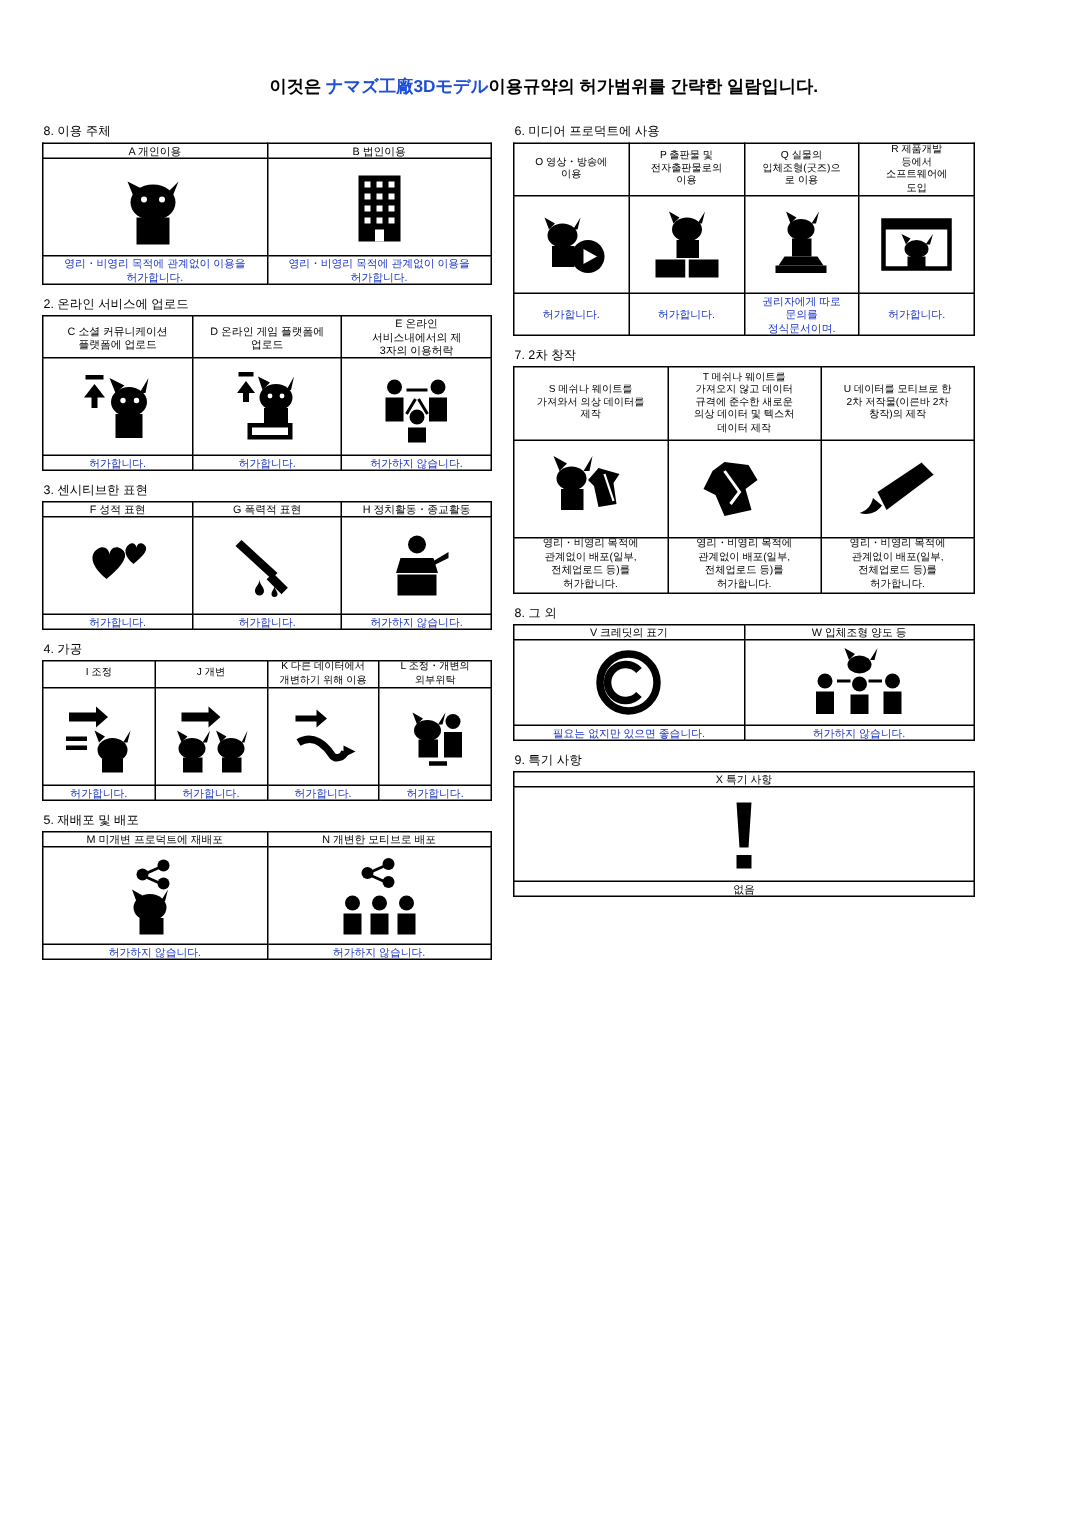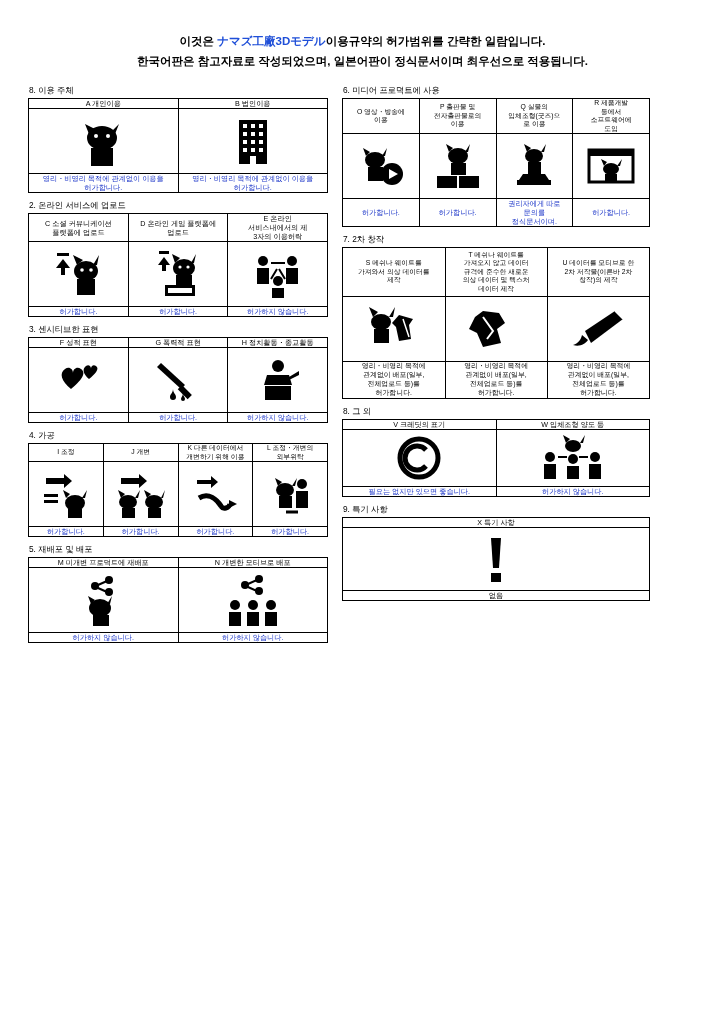--- a/index.html
+++ b/index.html
@@ -3,21 +3,21 @@
 <meta charset="utf-8">
 <style>
   html,body{margin:0;padding:0;}
   body{
     width:725px;height:1024px;
     background:#ffffff;
     font-family:"Liberation Sans", sans-serif;
     color:#000;
     -webkit-font-smoothing:antialiased;
   }
-  .page{position:relative;width:725px;height:1024px;box-sizing:border-box;padding:31px 28px 0 28px;}
+  .page{position:relative;width:725px;height:1024px;box-sizing:border-box;padding:48px 28px 0 28px;}
   .title{text-align:center;font-weight:bold;font-size:11.5px;line-height:1.75;}
   .title .accent{color:#1f4fd8;}
   .cols{display:flex;gap:14px;margin-top:14px;align-items:flex-start;}
   .col{flex:0 0 auto;}
   .colL{width:300px;}
   .colR{width:308px;}
   .sect{margin-bottom:7px;}
   .sect-title{font-size:8.3px;margin:0 0 2px 1px;}
   table.grid{border-collapse:collapse;table-layout:fixed;width:100%;}
   table.grid td{border:1px solid #000;padding:0;vertical-align:middle;text-align:center;}
@@ -31,21 +31,20 @@
 </style>
 </head>
 <body>
 
 <div class="page">
 
   <div class="title">
     <div>
       <span>이것은 </span><span class="accent">ナマズ工廠3Dモデル</span><span>이용규약의 허가범위를 간략한 일람입니다.</span>
     </div>
-    <div>한국어판은 참고자료로 작성되었으며, 일본어판이 정식문서이며 최우선으로 적용됩니다.</div>
   </div>
 
   <div class="cols">
 
     <div class="col colL">
 
       <div class="sect">
         <div class="sect-title">8. 이용 주체</div>
         <table class="grid">
           <tbody>

